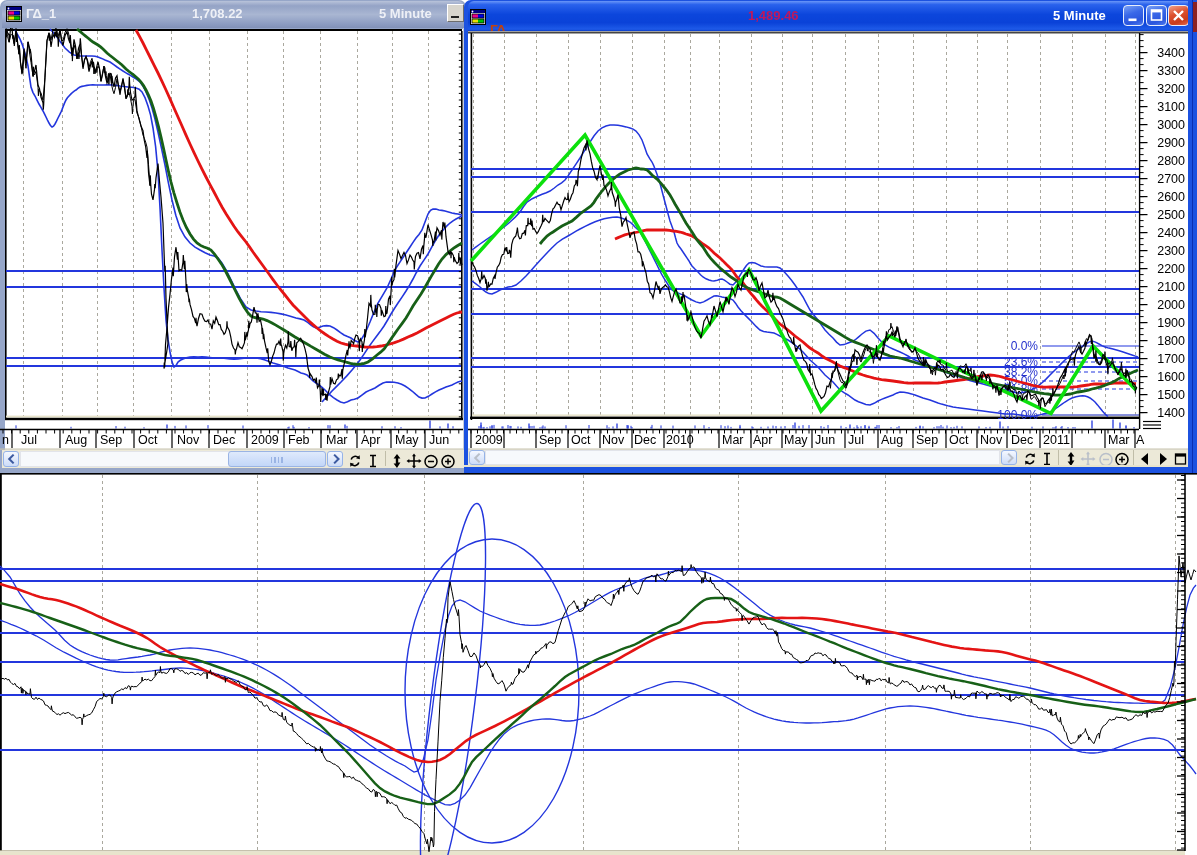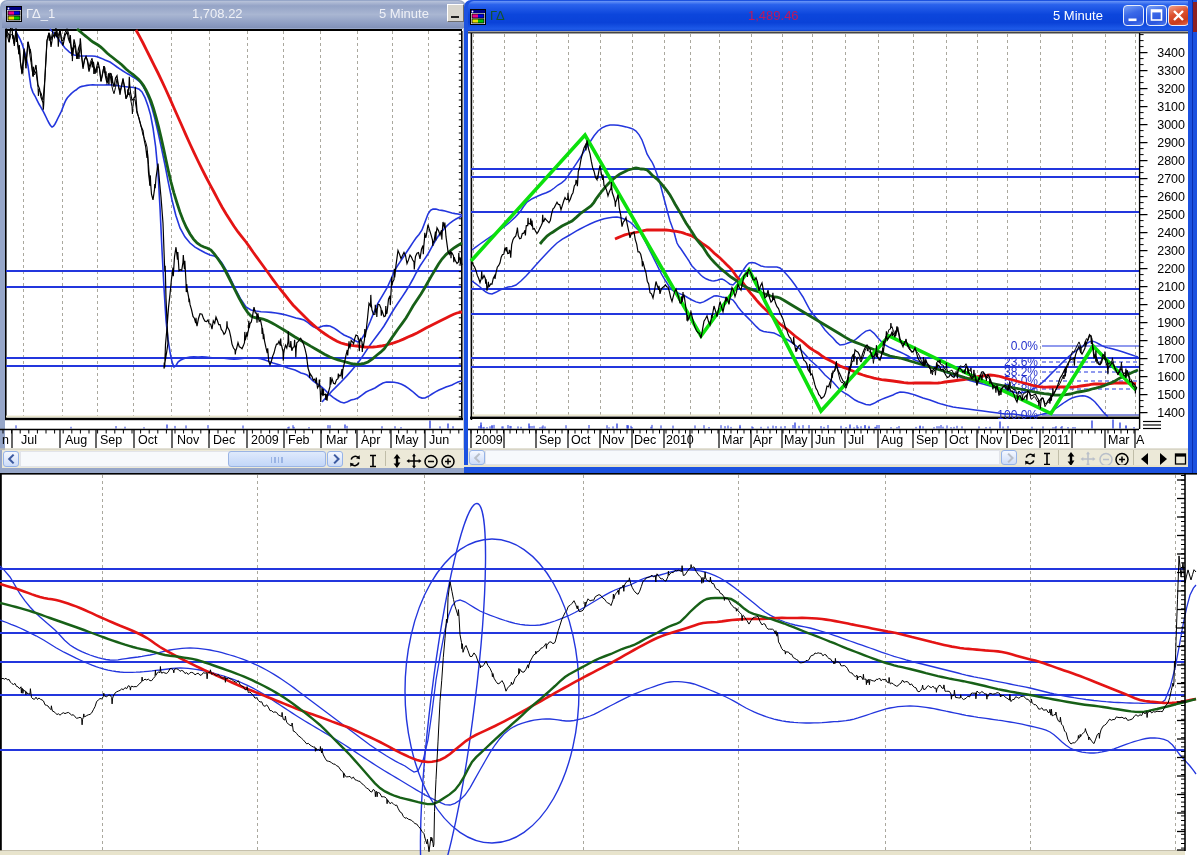--- a/index.html
+++ b/index.html
@@ -1,18 +1,18 @@
 <!DOCTYPE html>
 <html><head><meta charset="utf-8"><style>
 html,body{margin:0;padding:0}
 body{width:1197px;height:855px;position:relative;overflow:hidden;background:#fff;
      font-family:"Liberation Sans",sans-serif;}
 .abs{position:absolute}
 .win{position:absolute;border-radius:7px 7px 0 0}
-.tb-text{position:absolute;top:6px;font-weight:normal;font-size:13px;white-space:nowrap}
+.tb-text{position:absolute;top:6px;font-weight:bold;font-size:13px;white-space:nowrap}
 svg{position:absolute;display:block}
 .xpbtn{position:absolute;top:5px;width:21px;height:21px;border-radius:4px;
   border:1px solid #e8eefc;box-sizing:border-box;
   background:linear-gradient(160deg,#7ba2f5 0%,#3a68e8 40%,#2a55dd 75%,#4f7cf0 100%)}
 .xpbtn.close{background:linear-gradient(160deg,#f0a088 0%,#dd5230 40%,#c83c1c 75%,#e86848 100%)}
 .sbrow{position:absolute;background:#ece9d8}
 .sbtn{position:absolute;width:16px;height:16px;border:1px solid #95b3e8;border-radius:3px;
   background:linear-gradient(180deg,#f4f8ff,#cddcf8);box-sizing:border-box}
 .icon{position:absolute;top:1px;width:18px;height:16px}
 </style></head>
@@ -435,21 +435,21 @@
       <rect x="1" y="1" width="14" height="3" fill="#000080"></rect>
       <circle cx="2.5" cy="2.5" r="0.9" fill="#fff"></circle>
       <rect x="2" y="5" width="12" height="4" fill="#0000e0"></rect>
       <rect x="2" y="5" width="6" height="4" fill="#e8008c"></rect>
       <rect x="2" y="10" width="12" height="4" fill="#00c000"></rect>
       <rect x="2" y="10" width="6" height="4" fill="#e8e000"></rect>
       <rect x="2" y="5" width="12" height="4" fill="none" stroke="#000" stroke-width="0.8"></rect>
       <rect x="2" y="10" width="12" height="4" fill="none" stroke="#000" stroke-width="0.8"></rect>
     </svg>
   </div>
-<span class="tb-text" style="left:490px;top:8px;color:#14532d">ΓΔ</span>
+<span class="tb-text" style="left:490px;top:22px;color:#c2410c">ΓΔ</span>
 <span class="tb-text" style="left:748px;top:8px;color:#be185d">1,489.46</span>
 <span class="tb-text" style="left:1053px;top:8px;color:#fff">5 Minute</span>
 <div class="xpbtn" style="left:1123px">
     <svg width="19" height="19" viewBox="0 0 19 19">
       <rect x="4.5" y="12.5" width="8" height="2.6" fill="#fff"></rect>
     </svg>
   </div>
 <div class="xpbtn" style="left:1146px">
     <svg width="19" height="19" viewBox="0 0 19 19">
       <rect x="4.5" y="4" width="10" height="10" fill="none" stroke="#fff" stroke-width="1.6"></rect>

